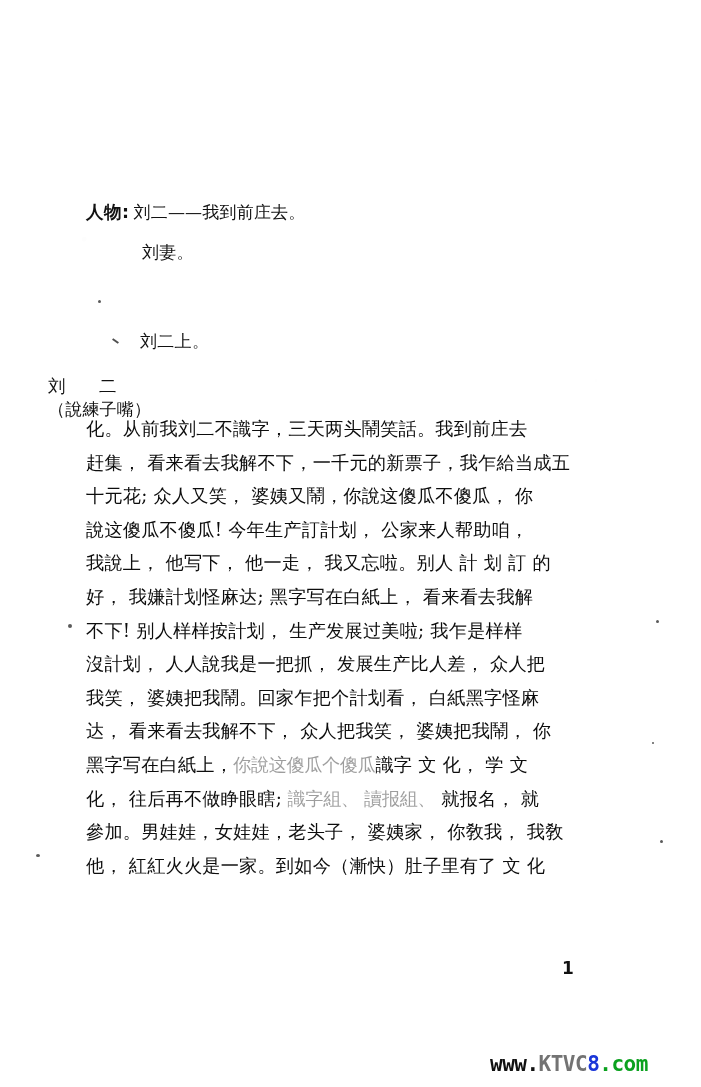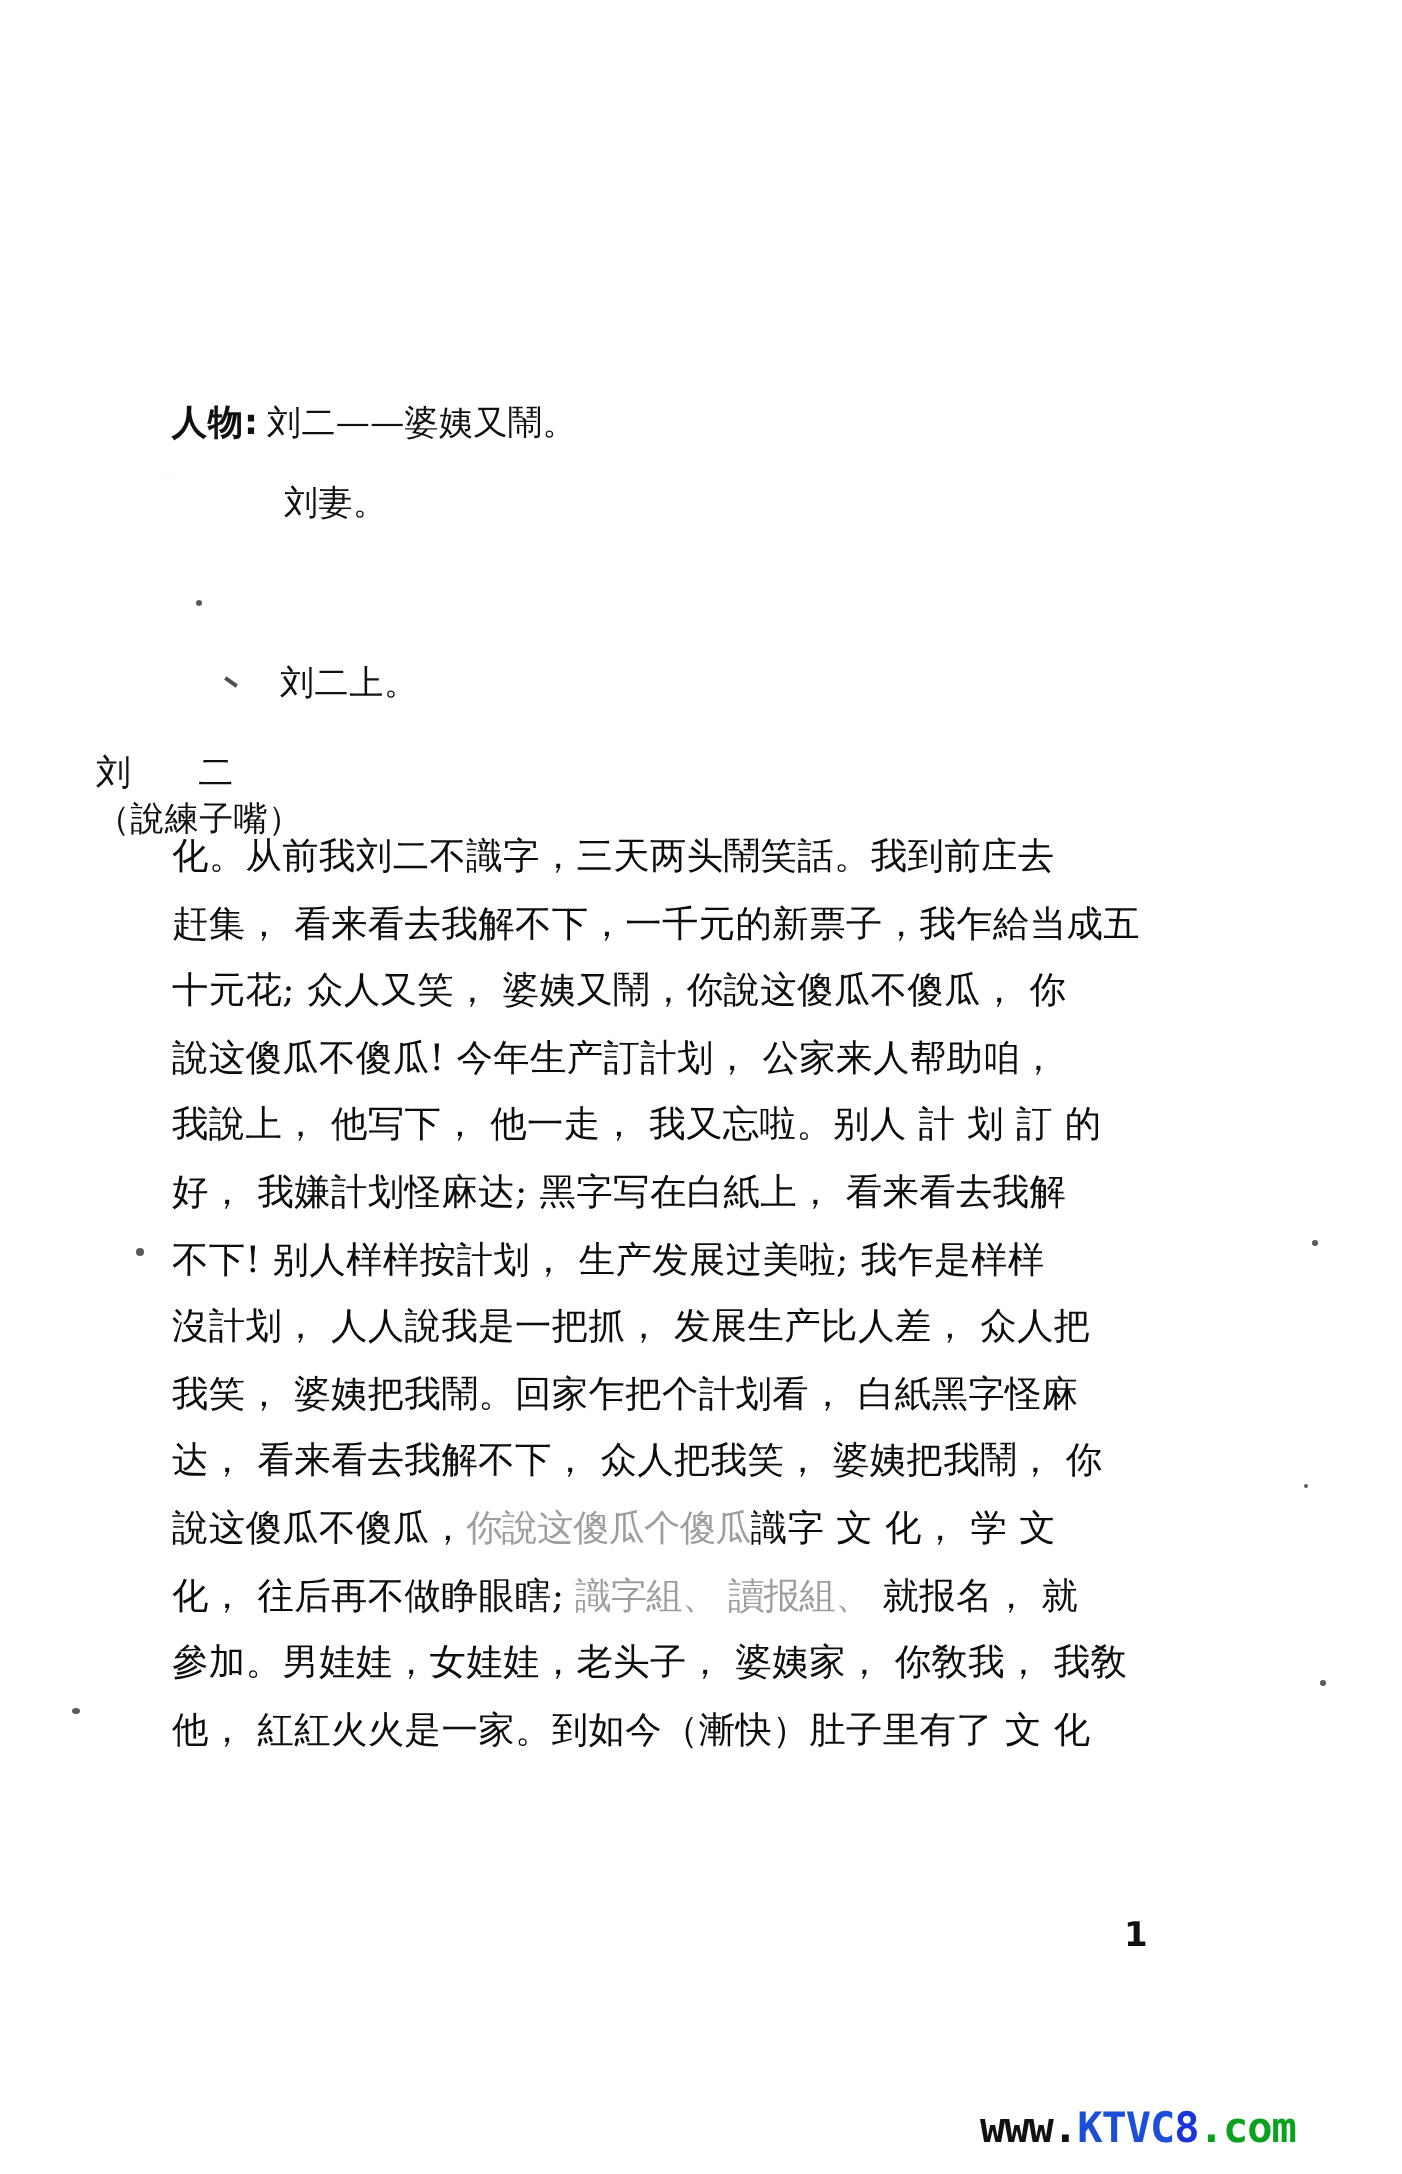--- a/index.html
+++ b/index.html
@@ -148,21 +148,21 @@
     position: absolute;
     left: 490px;
     top: 1052px;
     font-family: "DejaVu Sans Mono", "Liberation Mono", monospace;
     font-weight: 700;
     font-size: 21px;
     letter-spacing: -0.5px;
     white-space: nowrap;
   }
   .wm-www  { color: #111111; }
-  .wm-ktvc { color: #1d4ed8; margin-top: 32px; }
+  .wm-ktvc { color: #737373; margin-top: 32px; }
   .wm-8    { color: #1a36d8; }
   .wm-dot  { color: #0aa11e; }
   .wm-com  { color: #0aa11e; }
 </style>
 </head>
 <body>
 
 <div class="page">
 
   <div class="paper-noise"></div>
@@ -170,21 +170,21 @@
   <div class="speck" style="left:98px;  top:300px; width:3px; height:3px;"></div>
   <div class="speck" style="left:68px;  top:624px; width:4px; height:4px;"></div>
   <div class="speck" style="left:656px; top:620px; width:3px; height:3px;"></div>
   <div class="speck" style="left:660px; top:840px; width:3px; height:3px;"></div>
   <div class="speck" style="left:36px;  top:854px; width:4px; height:3px;"></div>
   <div class="speck" style="left:652px; top:742px; width:2px; height:2px;"></div>
 
   <div class="cast-block">
     <div class="cast-line">
       <span class="cast-label">人物:</span>
-      <span class="cast-value">刘二——婆姨又鬧。</span>
+      <span class="cast-value">刘二——我到前庄去。</span>
     </div>
     <div class="cast-line indent">
       <span class="cast-value">刘妻。</span>
     </div>
   </div>
 
   <div class="tick-mark"></div>
   <div class="stage-direction">刘二上。</div>
 
   <div class="speaker-row">
@@ -197,21 +197,21 @@
     <span class="ln">赶集， 看来看去我解不下，一千元的新票子，我乍給当成五</span>
     <span class="ln">十元花; 众人又笑， 婆姨又鬧，你說这傻瓜不傻瓜， 你</span>
     <span class="ln">說这傻瓜不傻瓜! 今年生产訂計划， 公家来人帮助咱，</span>
     <span class="ln">我說上， 他写下， 他一走， 我又忘啦。别人 計 划 訂 的</span>
     <span class="ln">好， 我嫌計划怪麻达; 黑字写在白紙上， 看来看去我解</span>
     <span class="ln">不下! 别人样样按計划， 生产发展过美啦; 我乍是样样</span>
     <span class="ln">沒計划， 人人說我是一把抓， 发展生产比人差， 众人把</span>
     <span class="ln">我笑， 婆姨把我鬧。回家乍把个計划看， 白紙黑字怪麻</span>
     <span class="ln">达， 看来看去我解不下， 众人把我笑， 婆姨把我鬧， 你</span>
 
-    <span class="ln degraded"><span>說这傻瓜不傻瓜，</span><span class="faint2">你說这傻瓜个傻瓜</span><span>識字 文 化， 学 文</span></span>
+    <span class="ln degraded"><span>黑字写在白紙上，</span><span class="faint2">你說这傻瓜个傻瓜</span><span>識字 文 化， 学 文</span></span>
 
     <span class="ln degraded"><span>化， 往后再不做睁眼瞎;</span><span class="faint2"> 識字組、 讀报組、</span><span> 就报名， 就</span></span>
 
     <span class="ln">參加。男娃娃，女娃娃，老头子， 婆姨家， 你敎我， 我敎</span>
     <span class="ln">他， 紅紅火火是一家。到如今（漸快）肚子里有了 文 化</span>
   </div>
 
   <div class="page-number">1</div>
 
   <div class="watermark"><span class="wm-www">www.</span><span class="wm-ktvc">KTVC</span><span class="wm-8">8</span><span class="wm-dot">.</span><span class="wm-com">com</span></div>

